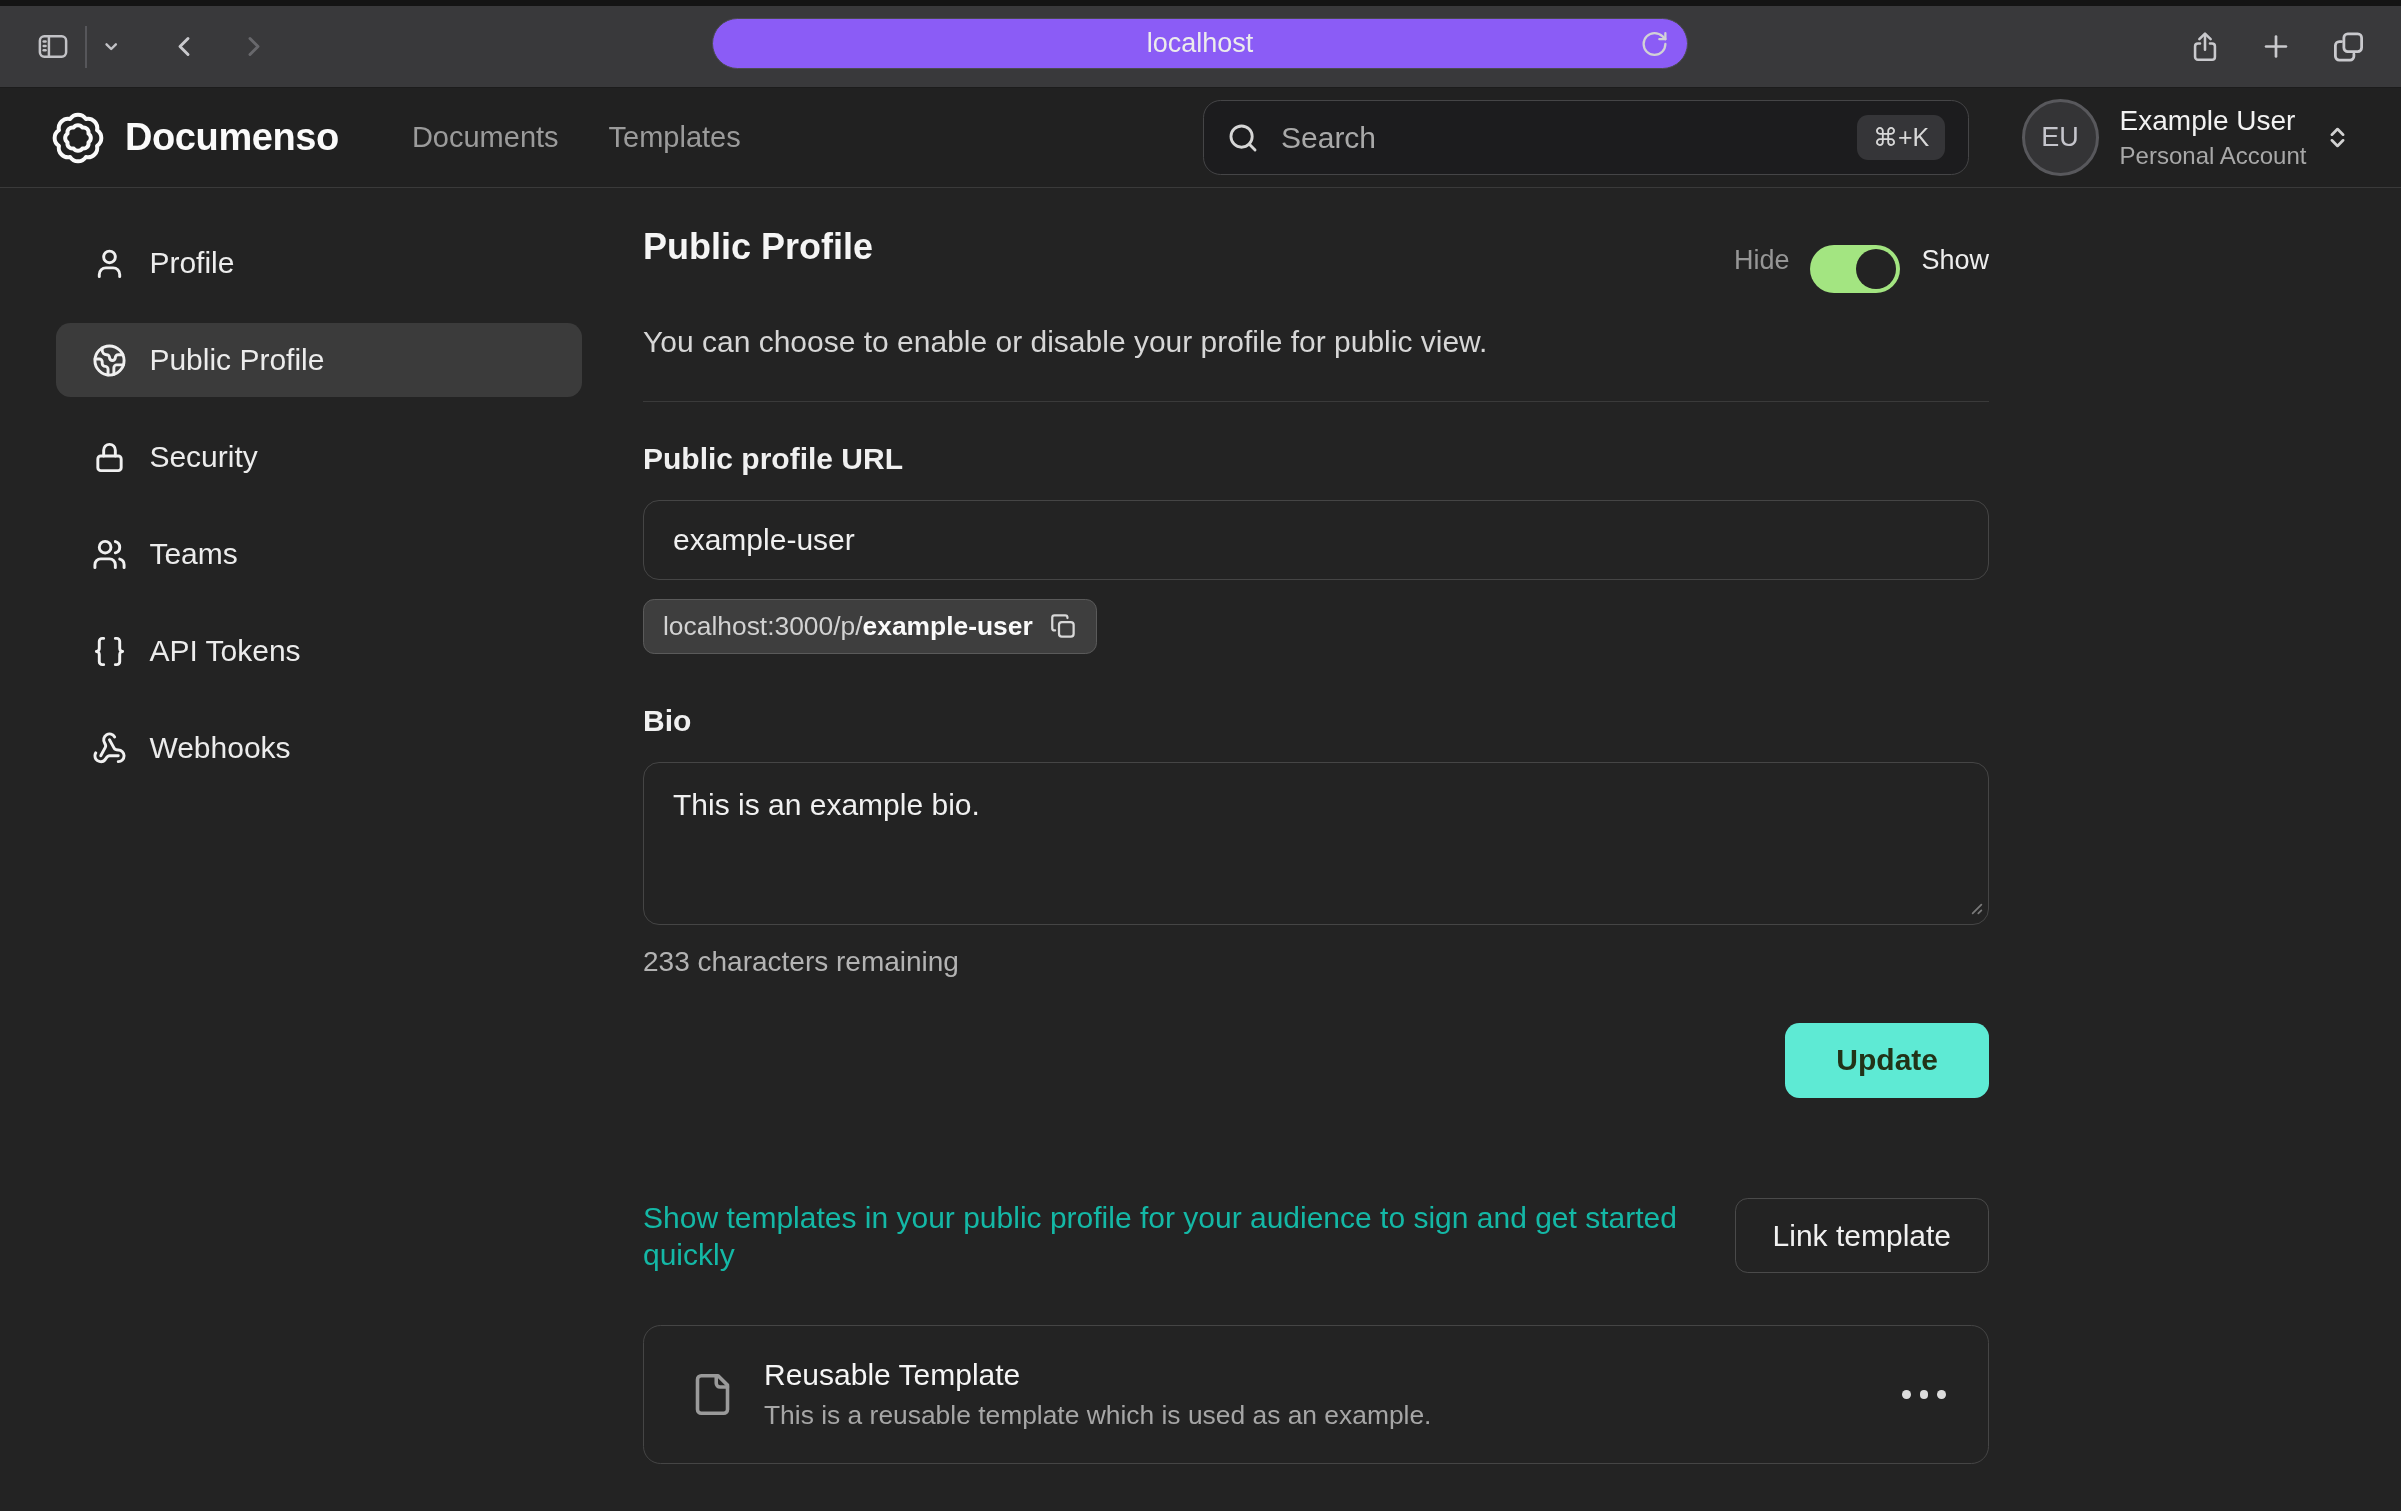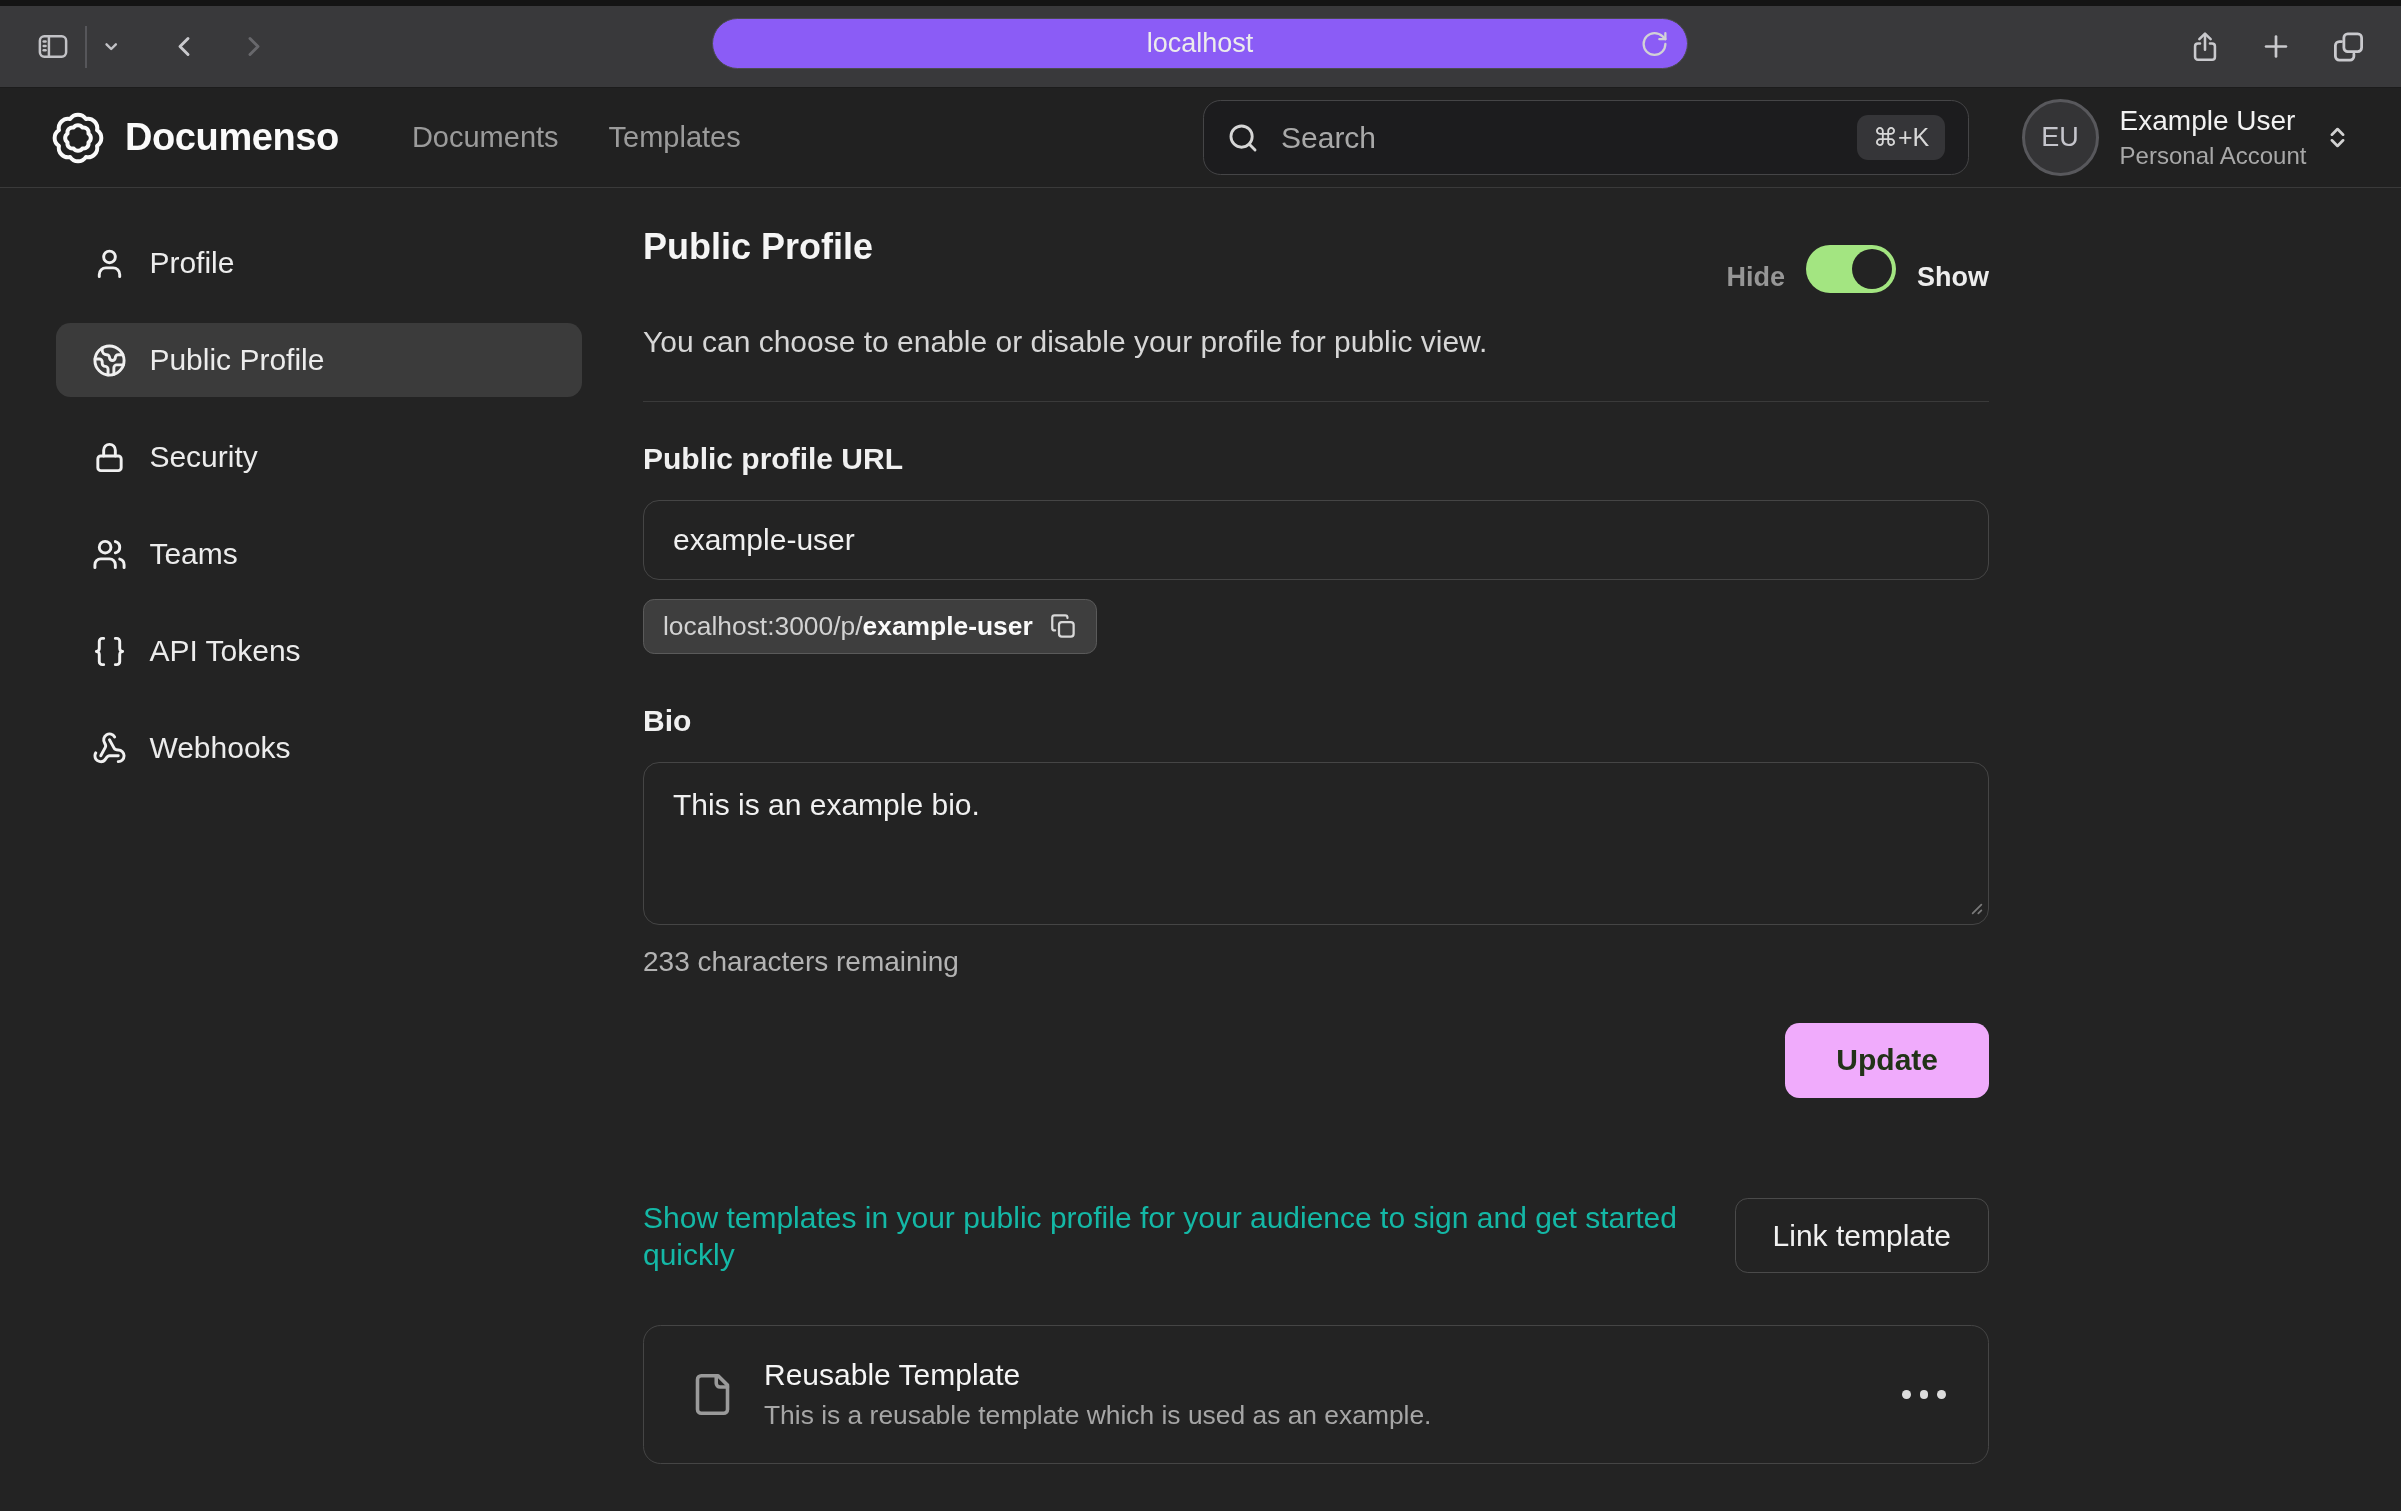--- a/index.html
+++ b/index.html
@@ -40,39 +40,39 @@
   .bodywrap { display:flex; align-items:flex-start; }
   .sidebar { width:643px; padding:38px 0 0 56px; flex:0 0 auto; }
   .side-item { width:526px; height:74px; display:flex; align-items:center; padding-left:36px; border-radius:14.4px; margin-bottom:23px; color:#ececec; cursor:pointer; }
   .side-item.active { background:#3b3b3b; }
   .side-item .sicon { width:35px; height:35px; color:#f0f0f0; flex:0 0 auto; }
   .side-item .slabel { margin-left:22.4px; font-size:30px; }
 
   .main { width:1346px; padding-top:38px; flex:0 0 auto; }
   .main-head { display:flex; justify-content:space-between; align-items:flex-start; }
   .h1 { font-size:36px; font-weight:bold; color:#f5f5f5; }
-  .toggle-row { display:flex; align-items:flex-end; gap:21px; margin-top:19px;font-weight:bold; }
+  .toggle-row { display:flex; align-items:flex-start; gap:21px; margin-top:19px; }
   .toggle-off-label { font-size:27px; color:#969696; }
   .toggle-on-label { font-size:27px; color:#ededed; }
   .switch { position:relative; width:90px; height:48px; border-radius:24px; background:#a3e581; cursor:pointer; }
   .switch .knob { position:absolute; top:4px; right:4px; width:40px; height:40px; border-radius:50%; background:#232323; }
   .lead { margin-top:32px; font-size:30px; color:#d6d6d6; }
   .divider { margin-top:42px; border-top:1.6px solid #3a3a3a; }
   .field-label { margin-top:40px; font-size:30px; font-weight:bold; color:#f0f0f0; }
   .text-input { margin-top:24px; width:1346px; height:80px; background:transparent; border:1.6px solid #454545; border-radius:16px; color:#f0f0f0; font-size:30px; padding:0 29px; font-family:"Liberation Sans", sans-serif; outline:none; }
   .url-pill { margin-top:19px; display:inline-flex; align-items:center; gap:17.6px; background:#3e3e3e; border:1.6px solid #5a5a5a; border-radius:11.2px; padding:11.2px 19px; }
   .url-prefix { font-size:26.4px; color:#d2d2d2; }
   .url-slug { font-size:26.4px; font-weight:bold; color:#fafafa; }
   .copy-btn { color:#d8d8d8; display:flex; cursor:pointer; }
   .bio-wrap { position:relative; margin-top:24px; width:1346px; }
   .bio-area { width:1346px; height:163px; background:transparent; border:1.6px solid #454545; border-radius:16px; color:#f0f0f0; font-size:30px; padding:21px 29px; font-family:"Liberation Sans", sans-serif; resize:none; outline:none; line-height:1.4; }
   .resize-grip { position:absolute; right:4.8px; bottom:9.6px; color:#7a7a7a; }
   .remaining { margin-top:17.6px; font-size:28px; color:#b3b3b3; }
   .update-row { display:flex; justify-content:flex-end; margin-top:45px; }
-  .update-btn { height:75px; padding:8px 51px; border:none; border-radius:14.4px; background:#f0abfc; color:#223318; font-size:30px; font-weight:bold; font-family:"Liberation Sans", sans-serif; cursor:pointer; }
+  .update-btn { height:75px; padding:8px 51px; border:none; border-radius:14.4px; background:#5eead4; color:#223318; font-size:30px; font-weight:bold; font-family:"Liberation Sans", sans-serif; cursor:pointer; }
   .tpl-head { margin-top:74px; display:flex; justify-content:space-between; align-items:flex-start; }
   .h2 { font-size:34px; font-weight:bold; color:#f5f5f5; }
   .tpl-desc { margin-top:27px; font-size:30px; color:#14b8a6; width:1064px; line-height:1.25; }
   .link-btn { margin-top:26.4px; height:75px; padding:0 37px; background:transparent; border:1.6px solid #4a4a4a; border-radius:12.8px; color:#f0f0f0; font-size:30px; font-family:"Liberation Sans", sans-serif; cursor:pointer; }
   .tpl-card { margin-top:51px; width:1346px; height:139px; border:1.6px solid #454545; border-radius:17.6px; display:flex; align-items:center; padding:0 42px 0 46px; }
   .tpl-file { color:#9a9a9a; flex:0 0 auto; }
   .tpl-text { margin-left:29px; }
   .tpl-title { font-size:30px; color:#f5f5f5; }
   .tpl-sub { margin-top:8px; font-size:26.4px; color:#a6a6a6; }
   .dots { margin-left:auto; display:flex; gap:8.8px; cursor:pointer; }

